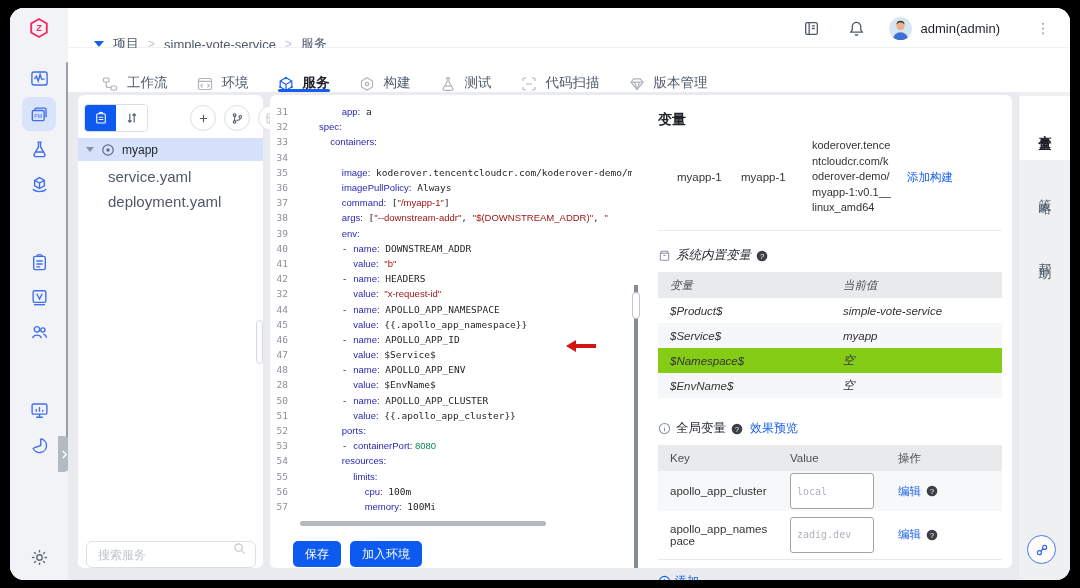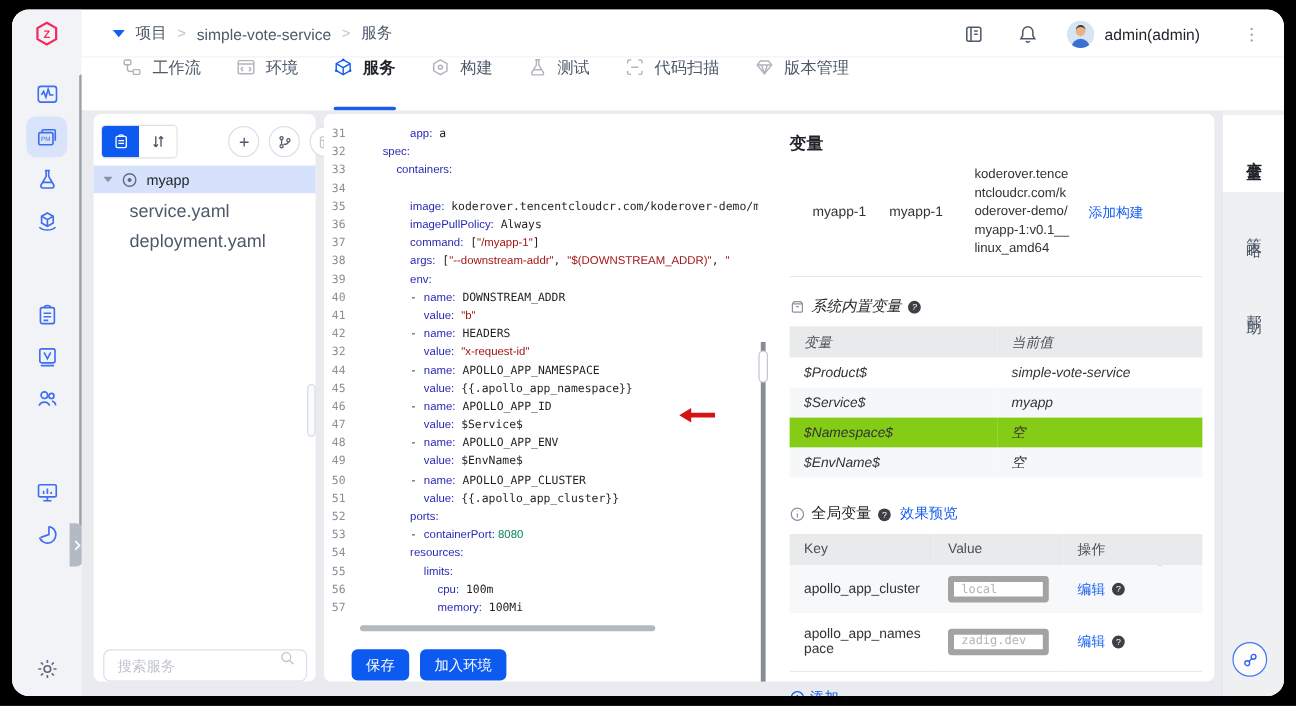--- a/index.html
+++ b/index.html
@@ -6,21 +6,21 @@
   *{box-sizing:border-box;font-family:"Liberation Sans",sans-serif;}
   #stage{position:relative;width:1080px;height:588px;background:#000;overflow:hidden;}
   #win{position:absolute;left:10px;top:8px;width:1060px;height:572px;background:#fff;border-radius:14px;overflow:hidden;}
   .ic{display:inline-flex;align-items:center;justify-content:center;}
   .ic svg{width:100%;height:100%;display:block;}
 
   
   #hdr{position:absolute;left:0;top:0;width:1060px;height:40px;background:#fff;border-bottom:1px solid #f0f1f3;}
   #logo-zone{position:absolute;left:0;top:0;width:58px;height:40px;background:#f1f3f7;display:flex;align-items:center;justify-content:center;}
   #logo{width:22px;height:22px;}
-  #crumb{position:absolute;left:84px;top:0;height:40px;display:flex;align-items:center;gap:9px;font-size:13px;color:#4e5969;}
+  #crumb{position:absolute;left:84px;top:16px;height:40px;display:flex;align-items:center;gap:9px;font-size:13px;color:#4e5969;}
   #crumb .caret{width:10px;height:6px;color:#155eef;}
   #crumb .sep{color:#c0c4cc;font-size:12px;}
   #hdr-right{position:absolute;right:0;top:0;height:40px;display:flex;align-items:center;padding-right:22px;}
   #hdr-right .hic{width:17px;height:17px;color:#4e5969;}
   #doc-ic{margin-right:28px;} #bell-ic{margin-right:24px;}
   #avatar{width:23px;height:23px;border-radius:50%;overflow:hidden;margin-right:9px;}
   #username{font-size:13px;color:#1f2329;margin-right:36px;}
   #kebab{color:#8a919f;font-size:14px;letter-spacing:0;line-height:10px;width:12px;text-align:center;cursor:pointer;}
 
   
@@ -28,21 +28,21 @@
   .s-item{width:34px;height:34px;margin:0 auto;border-radius:8px;display:flex;align-items:center;justify-content:center;color:#3f6ef0;cursor:pointer;}
   .s-item .ic{width:19px;height:19px;}
   .s-item.active{background:#d9e3fa;}
   .s-item.gear{color:#5f6b7a;}
   #sb-scroll{position:absolute;left:56px;top:54px;width:3px;height:406px;background:#9aa0a6;border-radius:2px;}
   #expander{position:absolute;left:48px;top:428px;width:13px;height:36px;background:#b3bac4;border-radius:0 8px 8px 0;display:flex;align-items:center;justify-content:center;color:#fff;cursor:pointer;}
   #expander .ic{width:7px;height:11px;}
 
   
   #tabbar{position:absolute;left:58px;top:40px;width:1002px;height:44px;background:#fff;display:flex;align-items:stretch;padding-left:34px;}
-  .tab{position:relative;display:flex;align-items:flex-start;gap:9px;margin-right:29px;cursor:pointer;}
+  .tab{position:relative;display:flex;align-items:flex-end;gap:9px;margin-right:29px;cursor:pointer;}
   .tab .ic{width:16px;height:16px;color:#b0b4bb;}
   .tab span{font-size:13.5px;color:#4e5969;white-space:nowrap;}
   .tab.active .ic{color:#155eef;}
   .tab.active span{color:#1f2329;font-weight:600;}
   .tab.active::after{content:"";position:absolute;left:0;right:0;bottom:0;height:3px;border-radius:2px;background:#155eef;}
 
   
   #content{position:absolute;left:58px;top:84px;width:1002px;height:488px;background:#e9ebee;}
 
   
@@ -96,21 +96,21 @@
   .sec-head .t{font-size:12.5px;color:#1f2329;}
   .sec-head .help{width:12px;height:12px;color:#3c3f44;cursor:pointer;}
   .sec-head .lnk{font-size:12px;color:#155eef;margin-left:2px;cursor:pointer;}
   #sys-sec{margin-top:16px;font-style:italic;} #glob-sec{margin-top:22px;}
   table.vt{width:344px;border-collapse:collapse;margin-top:8px;table-layout:fixed;}
   table.vt th{background:#e9eaec;font-weight:400;font-size:11.5px;color:#4a4f57;text-align:left;height:26px;padding:0 0 0 12px;}
   table.vt td{font-size:11.5px;color:#333;padding:0 0 0 12px;height:25px;}
   #sys-table col.c1{width:173px;}
   #glob-table col.c1{width:120px;} #glob-table col.c2{width:108px;}
   #glob-table td{height:40px;word-break:break-all;padding-right:10px;}
-  .gv-input{width:84px;height:22px;border:5px solid #a3a3a3;border-radius:3px;background:#fff;color:#b0b4bc;font:10px "DejaVu Sans Mono",monospace;padding:0 6px;}
+  .gv-input{width:84px;height:36px;border:1px solid #a3a3a3;border-radius:3px;background:#fff;color:#b0b4bc;font:10px "DejaVu Sans Mono",monospace;padding:0 6px;}
   .gv-act{display:flex;align-items:center;gap:5px;color:#155eef;cursor:pointer;}
   .gv-act .help{width:12px;height:12px;color:#3c3f44;}
   #add-row{display:flex;align-items:center;gap:4px;margin-top:13px;color:#155eef;font-size:12px;cursor:pointer;}
   #add-row .ic{width:13px;height:13px;}
 
   
   #rstrip{position:absolute;left:1008px;top:84px;width:52px;height:488px;background:#eff0f2;border-left:1px solid #e4e6ea;}
   .vtab{width:100%;height:64px;display:flex;align-items:center;justify-content:center;cursor:pointer;}
   .vtab span{writing-mode:vertical-rl;letter-spacing:4px;font-size:13px;color:#4e5969;}
   .vtab.active{background:#fff;}
@@ -485,21 +485,21 @@
             </div>
             <div class="cl">
               <div class="ln">47</div>
               <div class="lc">          <span class="key">value:</span> $Service$</div>
             </div>
             <div class="cl">
               <div class="ln">48</div>
               <div class="lc">        - <span class="key">name:</span> APOLLO_APP_ENV</div>
             </div>
             <div class="cl">
-              <div class="ln">49</div>
+              <div class="ln">28</div>
               <div class="lc">          <span class="key">value:</span> $EnvName$</div>
             </div>
             <div class="cl">
               <div class="ln">50</div>
               <div class="lc">        - <span class="key">name:</span> APOLLO_APP_CLUSTER</div>
             </div>
             <div class="cl">
               <div class="ln">51</div>
               <div class="lc">          <span class="key">value:</span> {{.apollo_app_cluster}}</div>
             </div>

